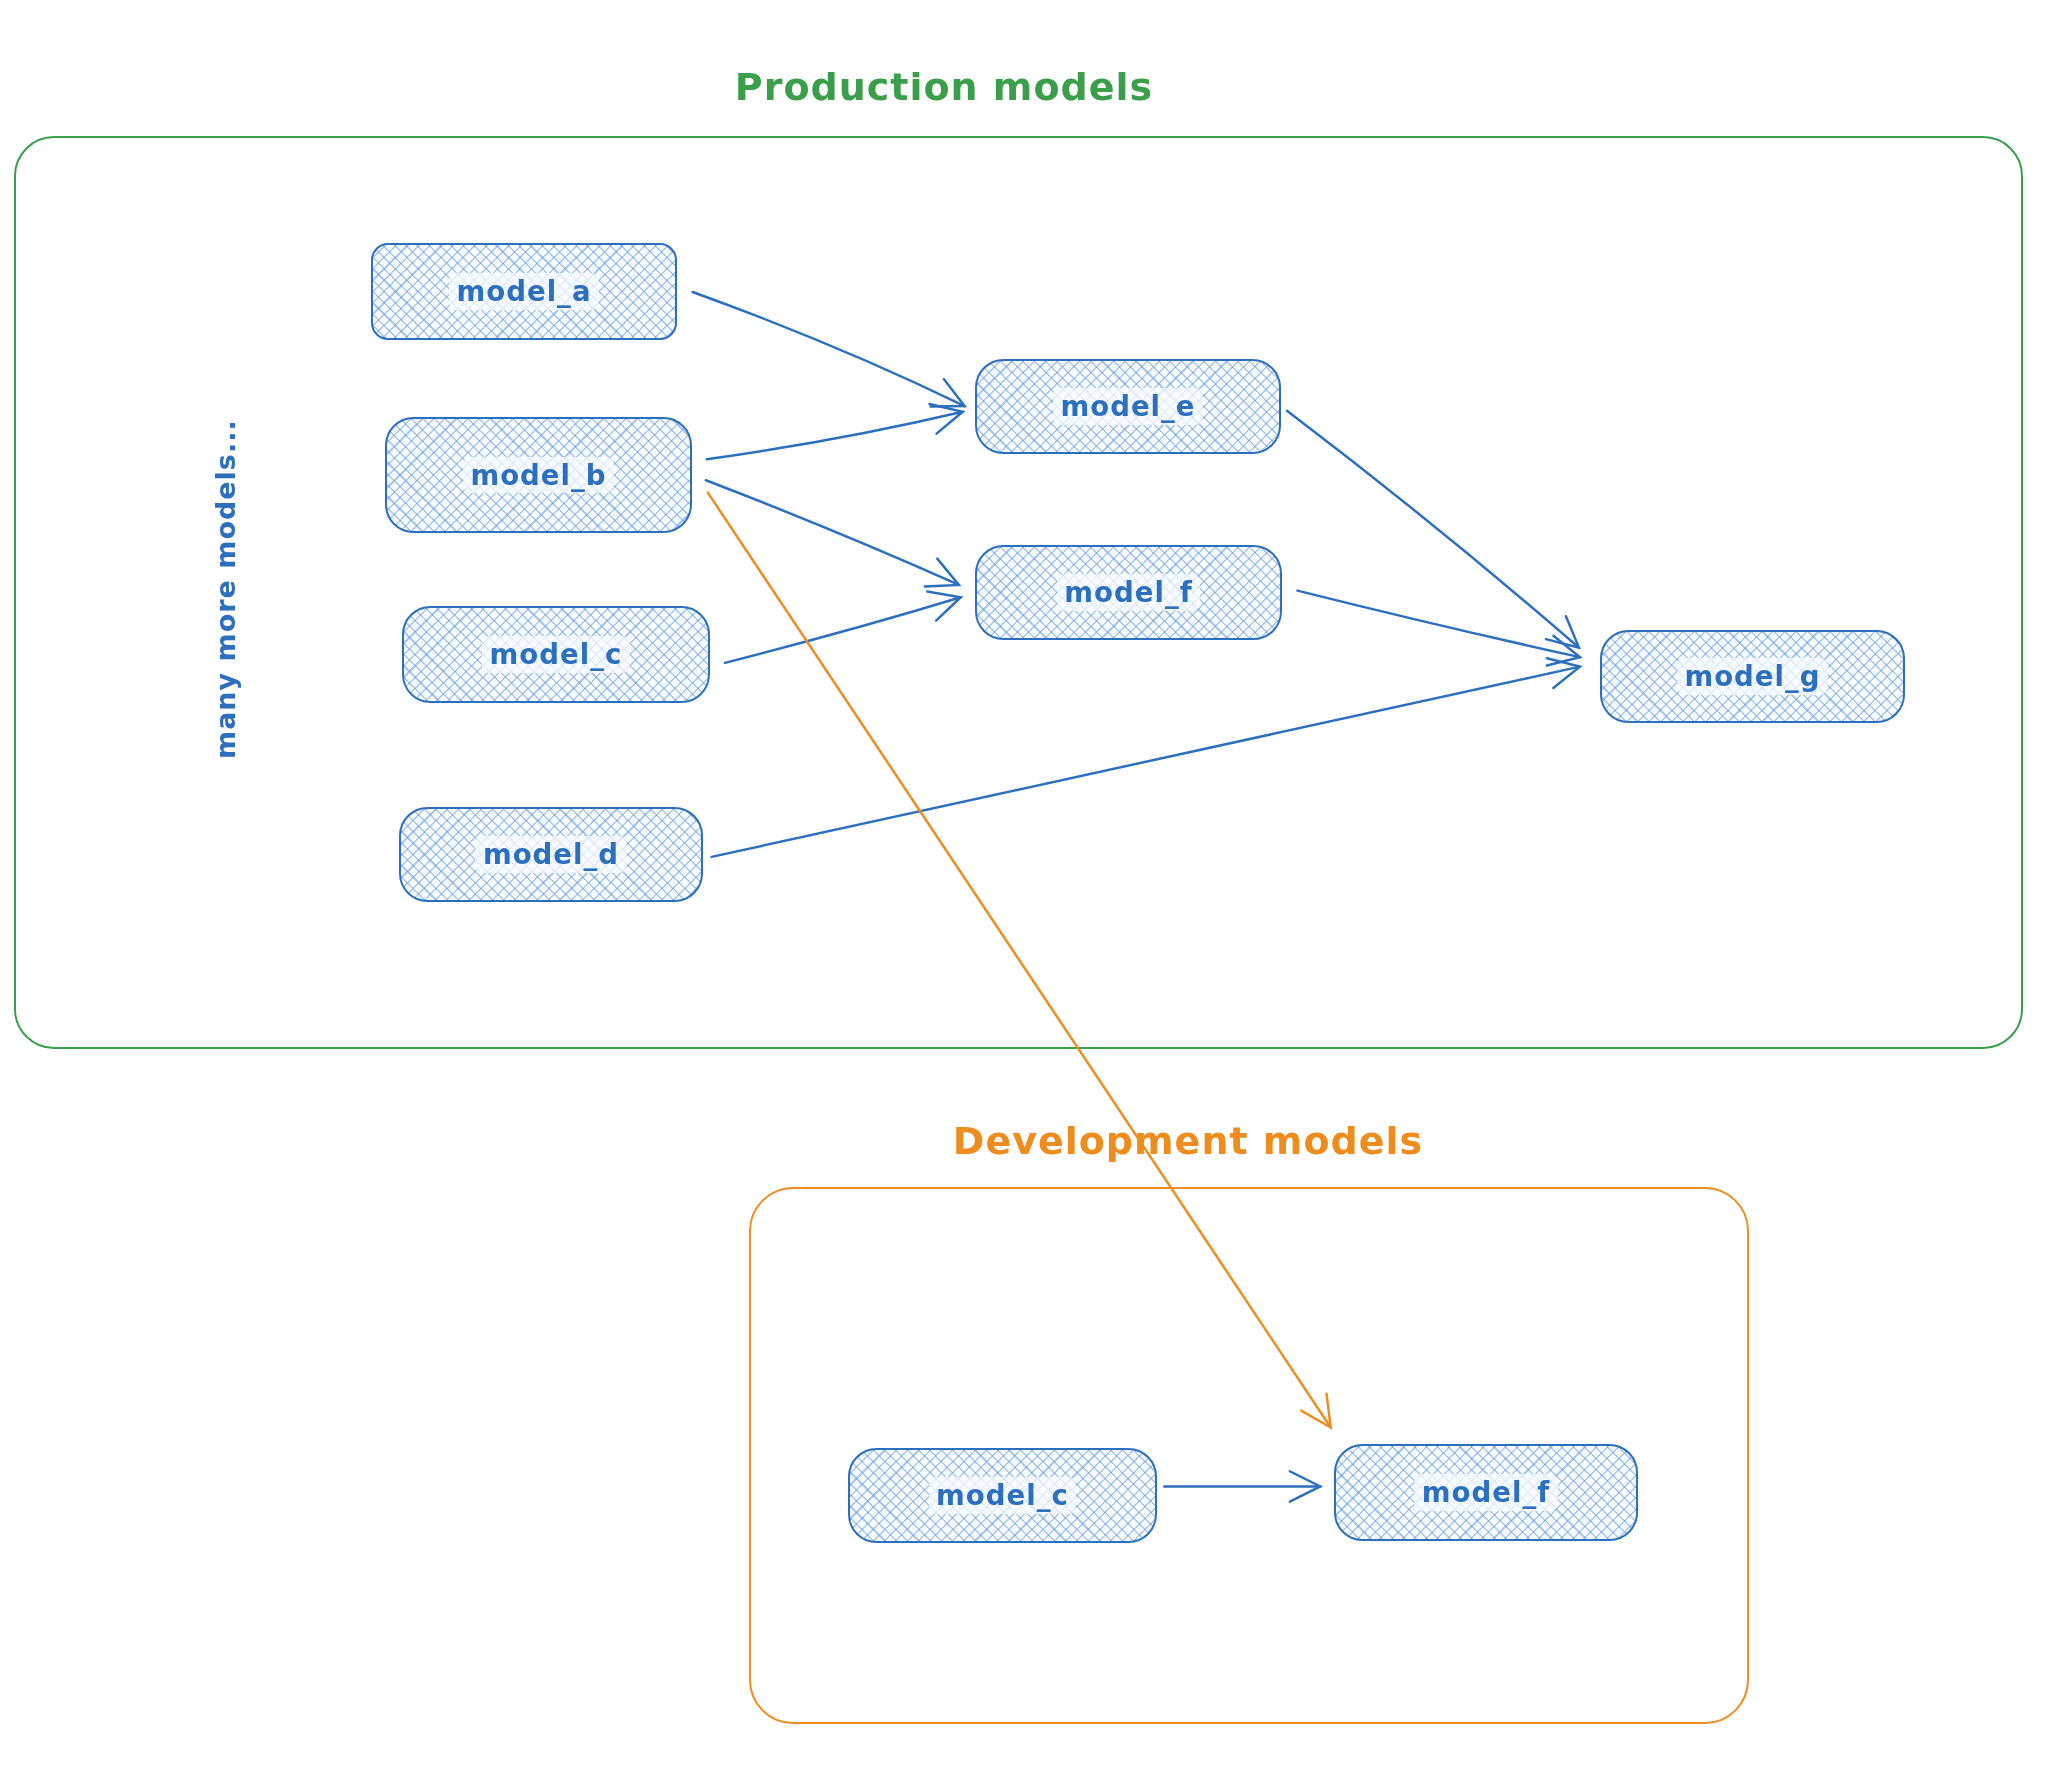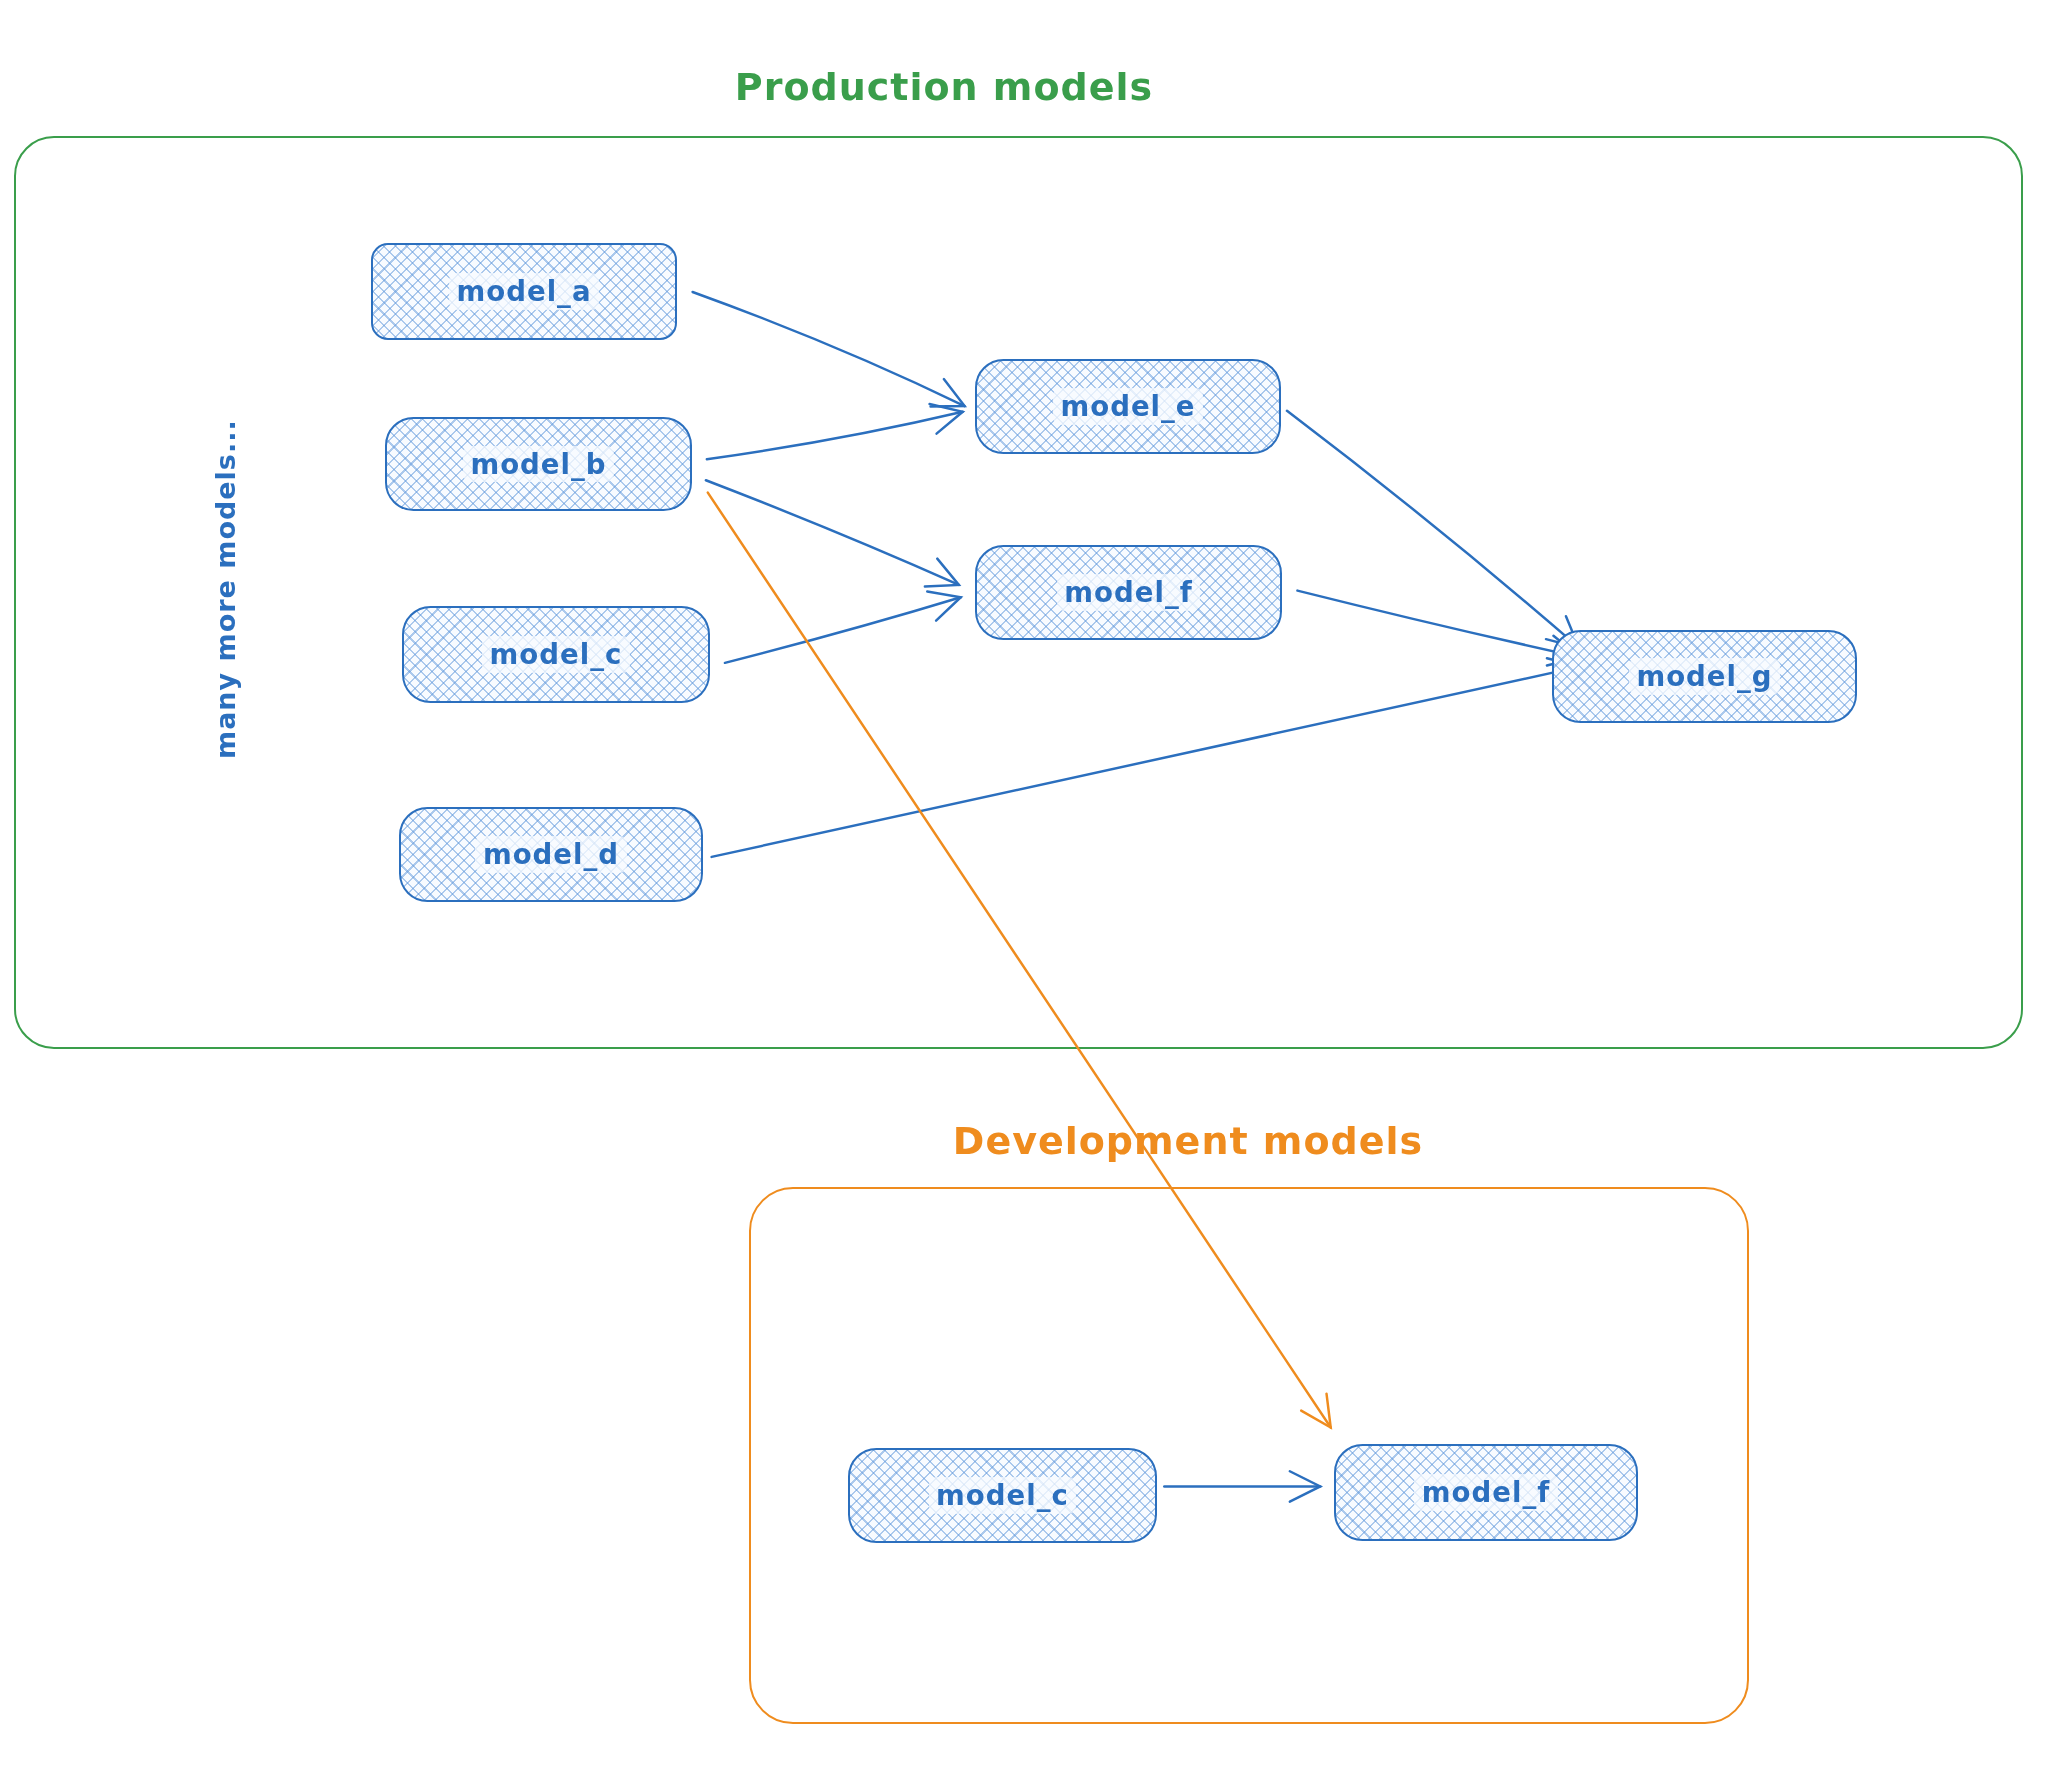--- a/index.html
+++ b/index.html
@@ -70,26 +70,26 @@
   .node span {
     color: var(--blue);
     font-size: 27.6px;
     font-weight: 600;
     letter-spacing: 1px;
     background: rgba(248, 251, 255, 0.75);
     padding: 1.9px 7.6px;
     border-radius: 7.6px;
   }
   .node.model-a { left: 371px; top: 243px; width: 306px; height: 97px; border-radius: 17px; }
-  .node.model-b { left: 385px; top: 417px; width: 307px; height: 94px; }
+  .node.model-b { left: 385px; top: 417px; width: 307px; height: 116px; }
   .node.model-c { left: 402px; top: 606px; width: 308px; height: 97px; }
   .node.model-d { left: 399px; top: 807px; width: 304px; height: 95px; justify-content: center; }
   .node.model-e { left: 975px; top: 359px; width: 306px; height: 95px; justify-content: center; }
   .node.model-f { left: 975px; top: 545px; width: 307px; height: 95px; }
-  .node.model-g { left: 1552px; top: 630px; width: 305px; height: 93px; }
+  .node.model-g { left: 1600px; top: 630px; width: 305px; height: 93px; }
   .node.dev-model-c { left: 848px; top: 1448px; width: 309px; height: 95px; }
   .node.dev-model-f { left: 1334px; top: 1444px; width: 304px; height: 97px; }
   svg.edges {
     position: absolute;
     left: 0; top: 0;
     width: 2068px; height: 1767px;
     z-index: 2;
     pointer-events: none;
   }
   svg.edges path.edge {

